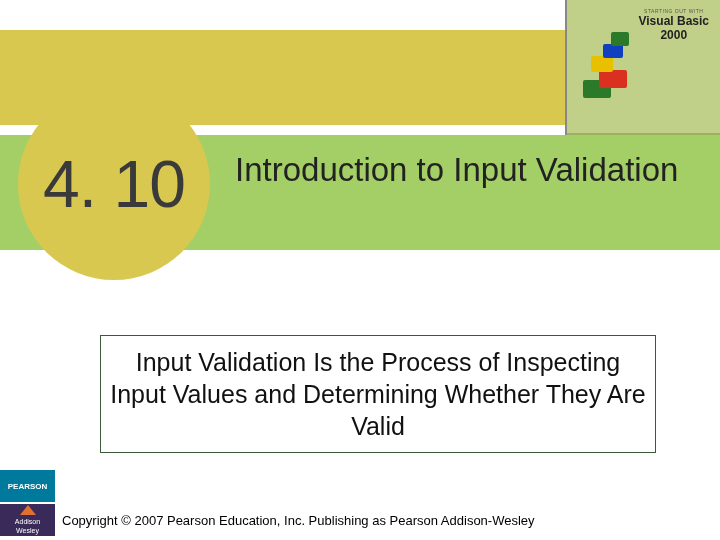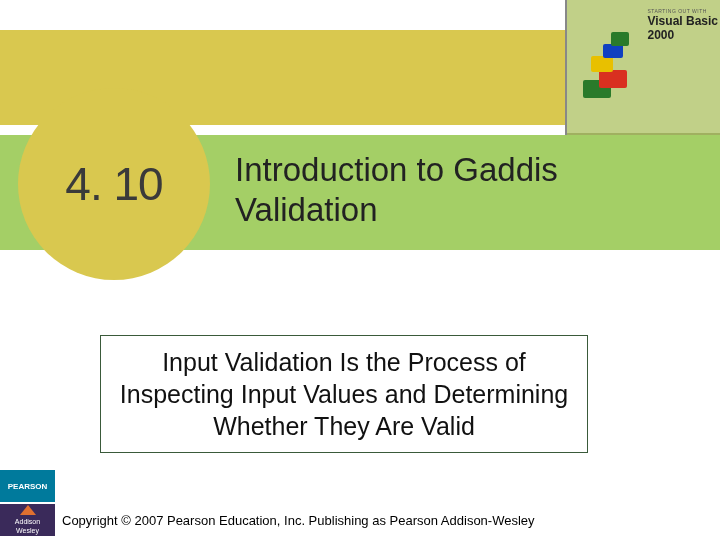--- a/index.html
+++ b/index.html
@@ -41,22 +41,22 @@
     border-radius: 2px;
   }
   .lego .b1 { width: 28px; height: 18px; background: #2a7a2a; top: 50px; left: 6px; }
   .lego .b2 { width: 28px; height: 18px; background: #d93020; top: 40px; left: 22px; }
   .lego .b3 { width: 22px; height: 16px; background: #e8c000; top: 26px; left: 14px; }
   .lego .b4 { width: 20px; height: 14px; background: #1040c0; top: 14px; left: 26px; }
   .lego .b5 { width: 18px; height: 14px; background: #2a7a2a; top: 2px; left: 34px; }
   .book-cover .title-area {
     position: absolute;
     top: 8px;
-    right: 2px;
-    text-align: left;
+    right: 11px;
+    text-align: center;
     font-size: 7px;
     color: #333;
   }
   .book-cover .title-area .sow {
     font-size: 5px;
     letter-spacing: 0.5px;
     color: #555;
   }
   .book-cover .title-area .vb {
     font-weight: bold;
@@ -90,21 +90,21 @@
     left: 18px;
     width: 192px;
     height: 192px;
     border-radius: 50%;
     background: #d9c84f;
     display: flex;
     align-items: center;
     justify-content: center;
   }
   .circle .num {
-    font-size: 46px;
+    font-size: 66px;
     color: #3a3a3a;
     font-weight: normal;
     letter-spacing: -1px;
   }
   .green-bar {
     position: absolute;
     top: 135px;
     left: 0;
     width: 720px;
     height: 115px;
@@ -116,21 +116,21 @@
     left: 235px;
     width: 460px;
     font-size: 33px;
     line-height: 40px;
     color: #222;
   }
   .desc-box {
     position: absolute;
     top: 335px;
     left: 100px;
-    width: 488px;
+    width: 556px;
     border: 1.5px solid #3a5a3a;
     padding: 10px 8px;
     text-align: center;
   }
   .desc-box .desc {
     font-size: 25px;
     line-height: 32px;
     color: #111;
   }
   .pub-logo {
@@ -201,21 +201,21 @@
   <div class="band2"></div>
   <div class="author">Tony Gaddis | Kip Irvine</div>
 </div>
 
 <div class="green-bar"></div>
 
 <div class="circle">
   <span class="num">4. 10</span>
 </div>
 
-<div class="section-title">Introduction to Gaddis Validation</div>
+<div class="section-title">Introduction to Input Validation</div>
 
 <div class="desc-box">
   <div class="desc">Input Validation Is the Process of Inspecting Input Values and Determining Whether They Are Valid</div>
 </div>
 
 <div class="pub-logo">
   <div class="pearson">PEARSON</div>
   <div class="aw">
     <div class="tri"></div>
     <span>Addison</span>

